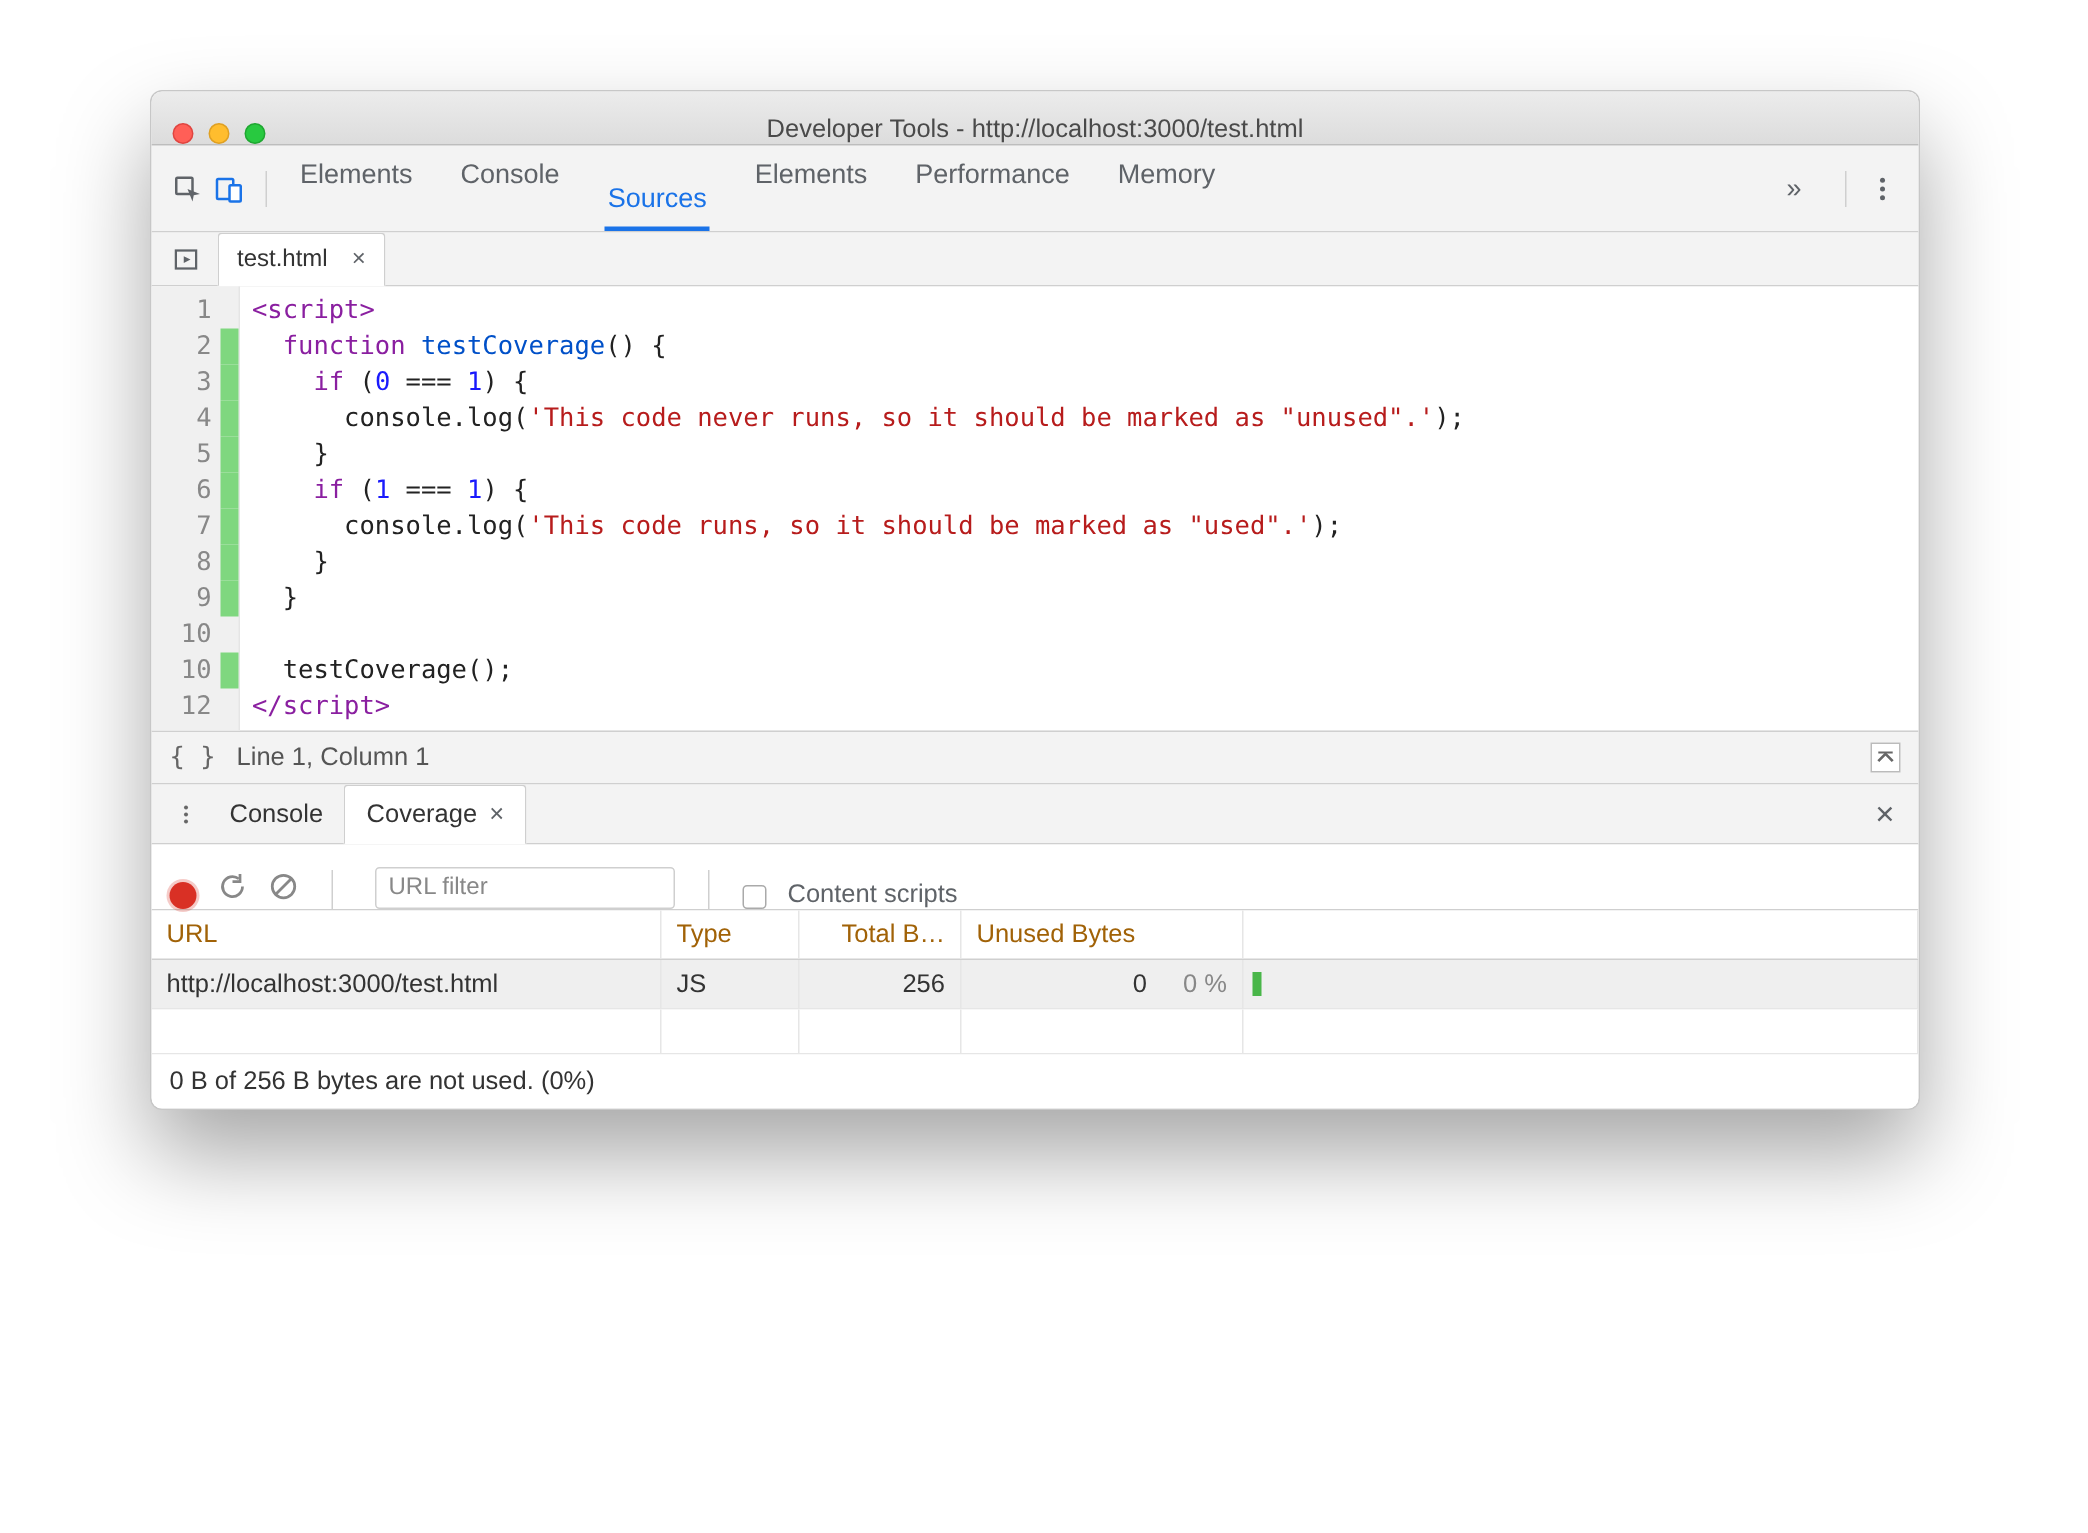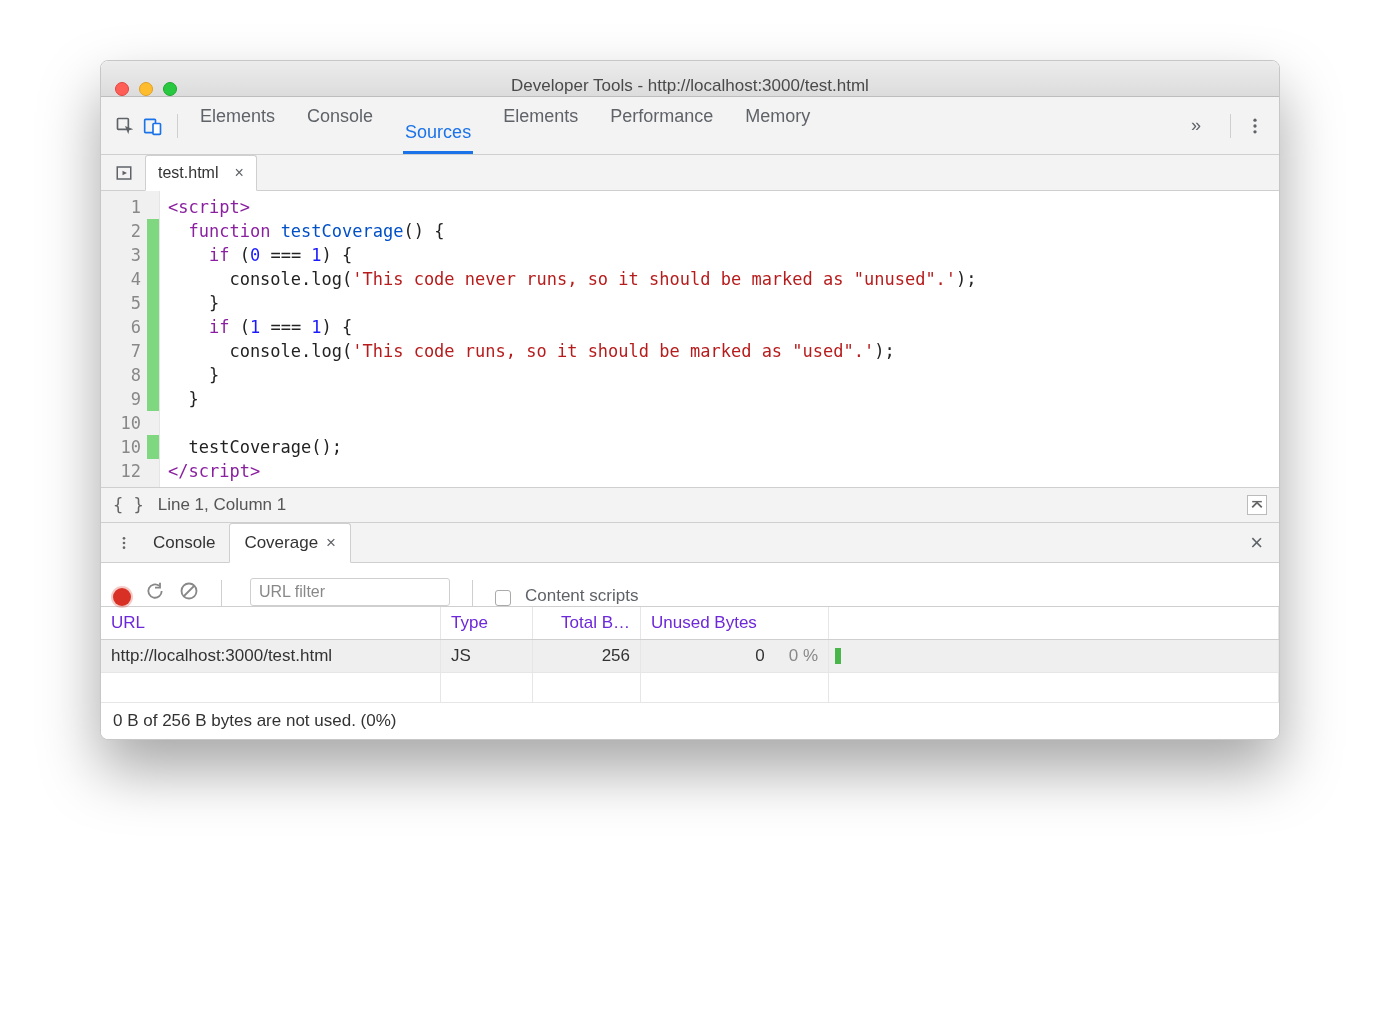--- a/index.html
+++ b/index.html
@@ -160,21 +160,21 @@
   .reload-icon,.ban-icon { width:20px; height:20px; }
   .url-filter {
     width:200px; height:28px; border:1px solid #cfcfcf; border-radius:3px;
     font-size:16px; padding:0 8px; color:#888; display:flex; align-items:center; background:#fff;
     margin-left:6px;
   }
   .vdiv { width:1px; height:26px; background:#cfcfcf; margin:0 8px;}
   .checkbox { width:16px; height:16px; border:1px solid #aaa; border-radius:3px; background:#fff; }
   
   .cov-table { width:100%; font-size:17px; }
-  .cov-head { display:flex; background:#fff; border-bottom:1px solid #cfcfcf; color:#6d28d9;}
+  .cov-head { display:flex; background:#fff; border-bottom:1px solid #cfcfcf; color:#a16207;}
   .cov-head > div, .cov-row > div { padding:6px 10px; border-right:1px solid #e6e6e6;}
   .col-url { width:340px;}
   .col-type { width:92px;}
   .col-total { width:108px; text-align:right;}
   .col-unused { width:188px; text-align:right; display:flex; justify-content:flex-end; gap:24px;}
   .col-bar { flex:1; }
   .cov-row { display:flex; background:#efefef; color:#333; border-bottom:1px solid #e6e6e6;}
   .cov-row .col-bar { display:flex; align-items:center; padding-left:6px;}
   .bar-green { width:6px; height:16px; background:#49b649; }
   .cov-row2 { display:flex; background:#fff; height:30px; border-bottom:1px solid #e6e6e6;}

